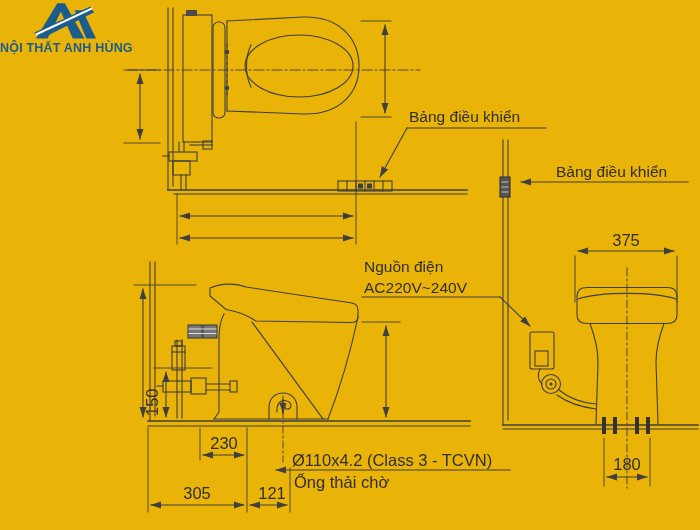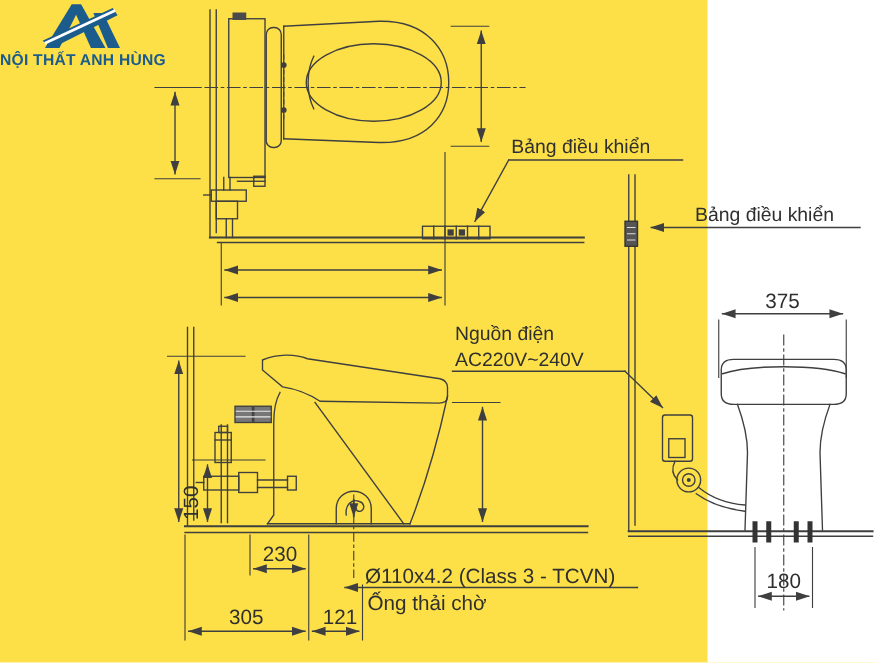--- a/index.html
+++ b/index.html
@@ -1,17 +1,17 @@
 <!DOCTYPE html>
 <html><head>
 <meta charset="utf-8">
 <style>
   html,body{margin:0;padding:0;background:#ffffff;width:700px;height:530px;overflow:hidden;}
   body{font-family:"Liberation Sans", sans-serif;position:relative;}
-  #canvas{position:absolute;left:0;top:0;width:566px;height:530px;background:#fde047;}
+  #canvas{position:absolute;left:0;top:0;width:700px;height:530px;background:#eab308;}
   #logo{position:absolute;left:0;top:2px;width:130px;text-align:center;}
   #logo .mark{display:block;margin:0 auto;}
   #logo .brand-text{display:block;margin-top:1px;font-size:12.5px;font-weight:bold;
     color:#1b5c8c;letter-spacing:.2px;white-space:nowrap;}
   svg text{font-family:"Liberation Sans", sans-serif;fill:#2f2f2f;}
   .ann{font-size:15.5px;}
   .dim{font-size:16.5px;}
 </style>
 </head>
 <body>

